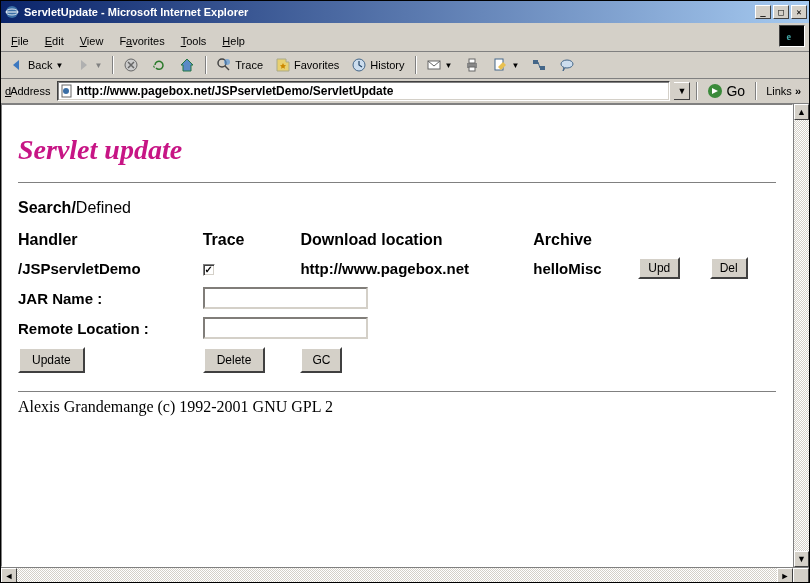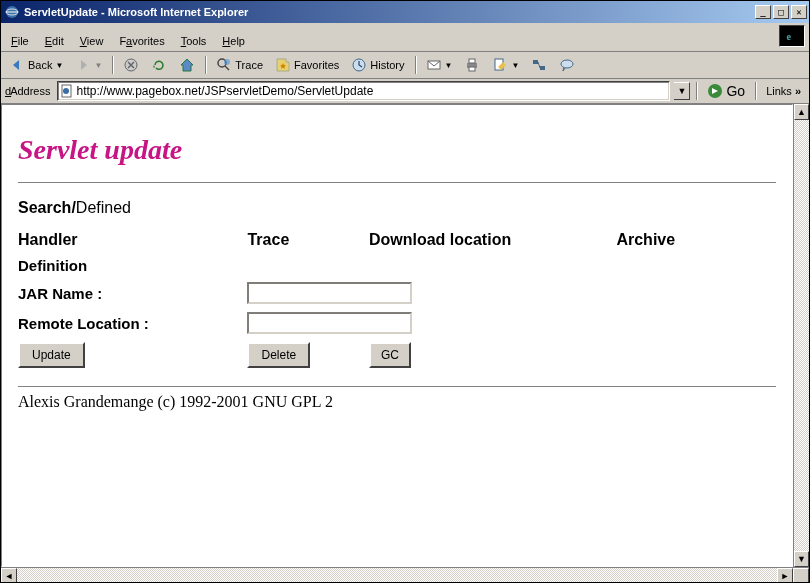--- a/index.html
+++ b/index.html
@@ -83,21 +83,21 @@
     flex: 1;
     display: flex; align-items:center;
     background: #fff;
     border: 1px solid;
     border-color: #404040 #fff #fff #404040;
     box-shadow: inset 1px 1px 0 #808080, inset -1px -1px 0 #d4d0c8;
     height: 20px;
     padding: 0 2px;
   }
   .address-input-wrap .page-icon { width:14px; height:14px; margin-right: 3px; }
-  .address-url { font-size: 12px; font-family: Arial; }
+  .address-url { font-size: 12px; font-family: Arial; font-weight: bold; }
   .addr-dd {
     width: 16px; height: 18px;
     background:#d4d0c8;
     border:1px solid; border-color:#fff #404040 #404040 #fff;
     border-left: none;
     text-align:center; font-size:9px; line-height:16px;
   }
   .go-btn { display:flex; align-items:center; gap:3px; padding:2px 4px; font-size:14px; }
   .links-btn { padding: 2px 4px; font-size:11px; }
   .content-wrap {
@@ -395,22 +395,29 @@
         <tbody>
             <tr>
           <th>Handler</th>
           <th>Trace</th>
           <th>Download location</th>
           <th>Archive</th>
           <th></th>
               <th></th>
         </tr>
         <tr>
-              <td colspan="6">Definition</td>
-            </tr>
+          <td>/JSPservletDemo</td>
+          <td>
+            <span class="chk">✓</span>
+          </td>
+          <td>http://www.pagebox.net</td>
+          <td>helloMisc</td>
+          <td><button class="page-btn">Upd</button></td>
+          <td><button class="page-btn">Del</button></td>
+        </tr>
         <tr>
           <td>JAR Name :</td>
           <td colspan="5"><input class="txtfield" style=""></td>
         </tr>
         <tr>
           <td>Remote Location :</td>
           <td colspan="5"><input class="txtfield" style=""></td>
         </tr>
         <tr>
           <td><button class="page-btn" style="padding:4px 12px">Update</button></td>

